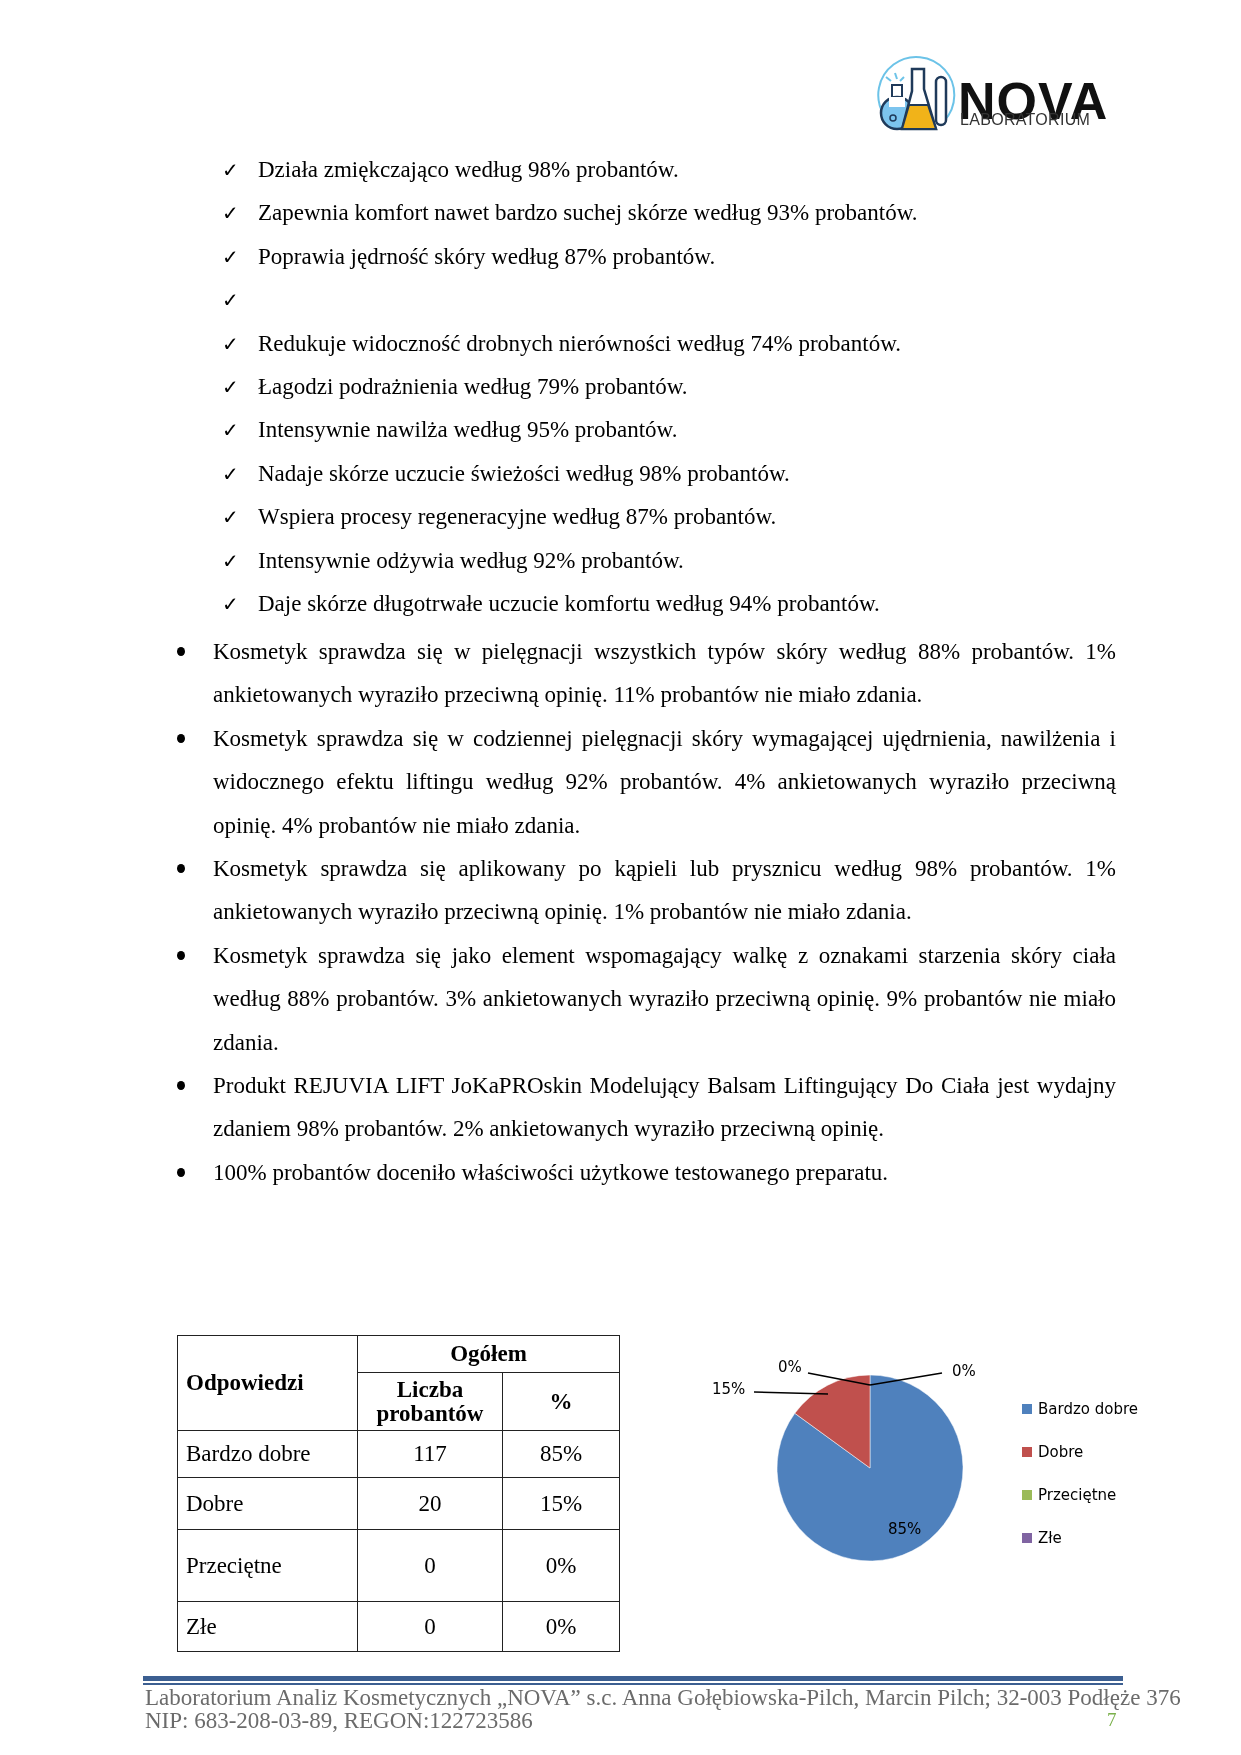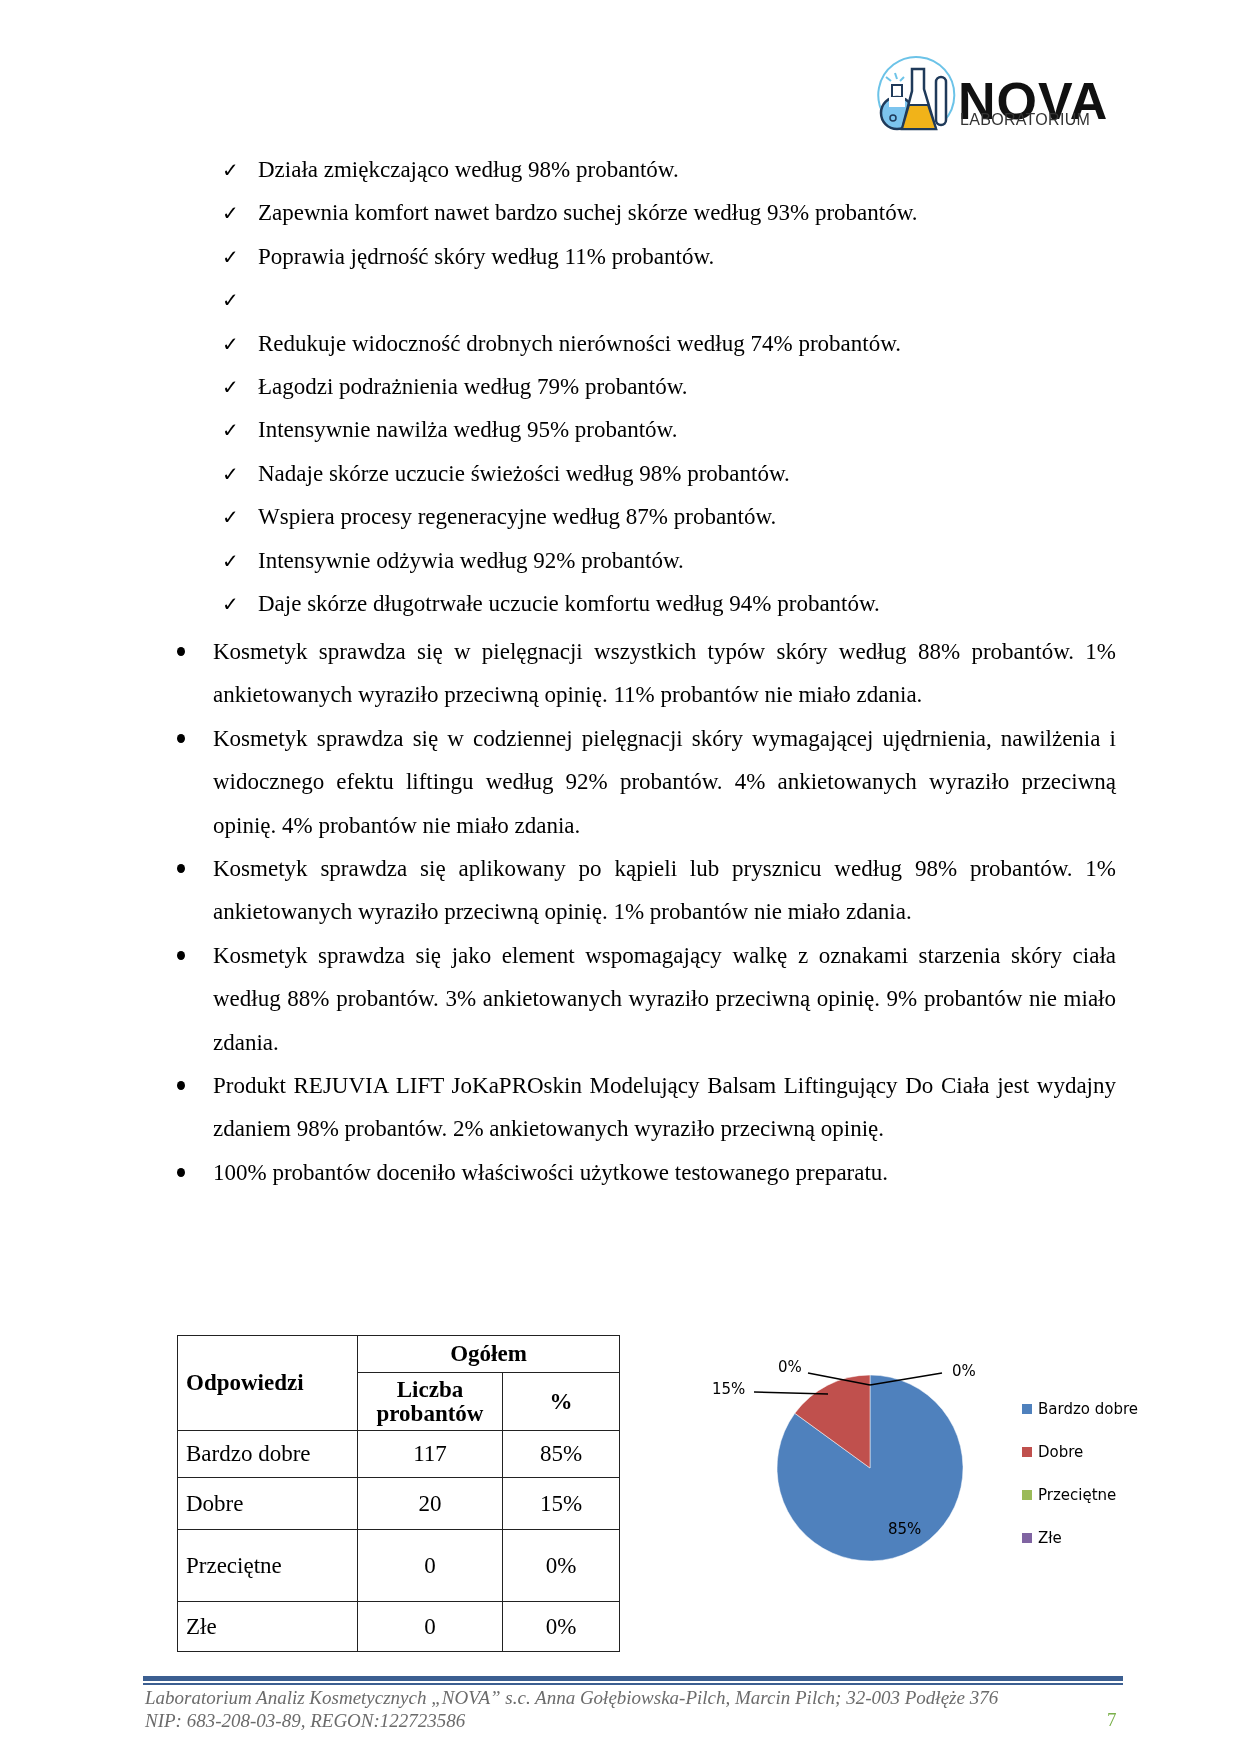--- a/index.html
+++ b/index.html
@@ -30,21 +30,21 @@
 
   .chart { position:absolute; left:700px; top:1330px; width:440px; height:260px; }
   .chart .lbl { position:absolute; font-family:"DejaVu Sans", sans-serif; font-size:15px; color:#000; }
   .legend { position:absolute; left:1022px; top:1398px; font-family:"DejaVu Sans", sans-serif; font-size:15px; }
   .legend .item { position:relative; height:43px; padding-left:16px; line-height:22px; white-space:nowrap; }
   .legend .sw { position:absolute; left:0; top:6px; width:10px; height:10px; }
 
   .footer-rule { position:absolute; left:143px; top:1676px; width:980px; }
   .footer-rule .thick { height:5px; background:#3c5f91; }
   .footer-rule .thin { height:1.5px; background:#3c5f91; margin-top:2px; }
-  .footer-text { position:absolute; left:145px; top:1686px; font-size:19px; color:#6b6b6b; line-height:23px;font-style:italic; }
+  .footer-text { position:absolute; left:145px; top:1686px; font-size:23px; color:#6b6b6b; line-height:23px; }
   .page-num { position:absolute; left:1107px; top:1709px; font-size:19px; color:#7ab04b; }
 </style>
 </head>
 <body>
 
 <div class="logo">
   <svg width="86" height="82" viewBox="0 0 86 82">
     <path d="M12 60 A38 38 0 1 1 72 66" fill="none" stroke="#6cc3e8" stroke-width="2"></path>
 
     <rect x="20" y="30" width="10" height="12" fill="#fff" stroke="#1f3a5a" stroke-width="2"></rect>
@@ -60,21 +60,21 @@
     <line x1="14" y1="22" x2="19" y2="26" stroke="#6cc3e8" stroke-width="2"></line>
     <line x1="32" y1="22" x2="28" y2="26" stroke="#6cc3e8" stroke-width="2"></line>
   </svg>
   <div class="nova">NOVA</div>
   <div class="lab">LABORATORIUM</div>
 </div>
 
 <ul class="checklist">
   <li><span class="chk">✓</span><span>Działa zmiękczająco według 98% probantów.</span></li>
   <li><span class="chk">✓</span><span>Zapewnia komfort nawet bardzo suchej skórze według 93% probantów.</span></li>
-  <li><span class="chk">✓</span><span>Poprawia jędrność skóry według 11% probantów.</span></li>
+  <li><span class="chk">✓</span><span>Poprawia jędrność skóry według 87% probantów.</span></li>
   <li><span class="chk">✓</span></li>
   <li><span class="chk">✓</span><span>Redukuje widoczność drobnych nierówności według 74% probantów.</span></li>
   <li><span class="chk">✓</span><span>Łagodzi podrażnienia według 79% probantów.</span></li>
   <li><span class="chk">✓</span><span>Intensywnie nawilża według 95% probantów.</span></li>
   <li><span class="chk">✓</span><span>Nadaje skórze uczucie świeżości według 98% probantów.</span></li>
   <li><span class="chk">✓</span><span>Wspiera procesy regeneracyjne według 87% probantów.</span></li>
   <li><span class="chk">✓</span><span>Intensywnie odżywia według 92% probantów.</span></li>
   <li><span class="chk">✓</span><span>Daje skórze długotrwałe uczucie komfortu według 94% probantów.</span></li>
 </ul>
 

